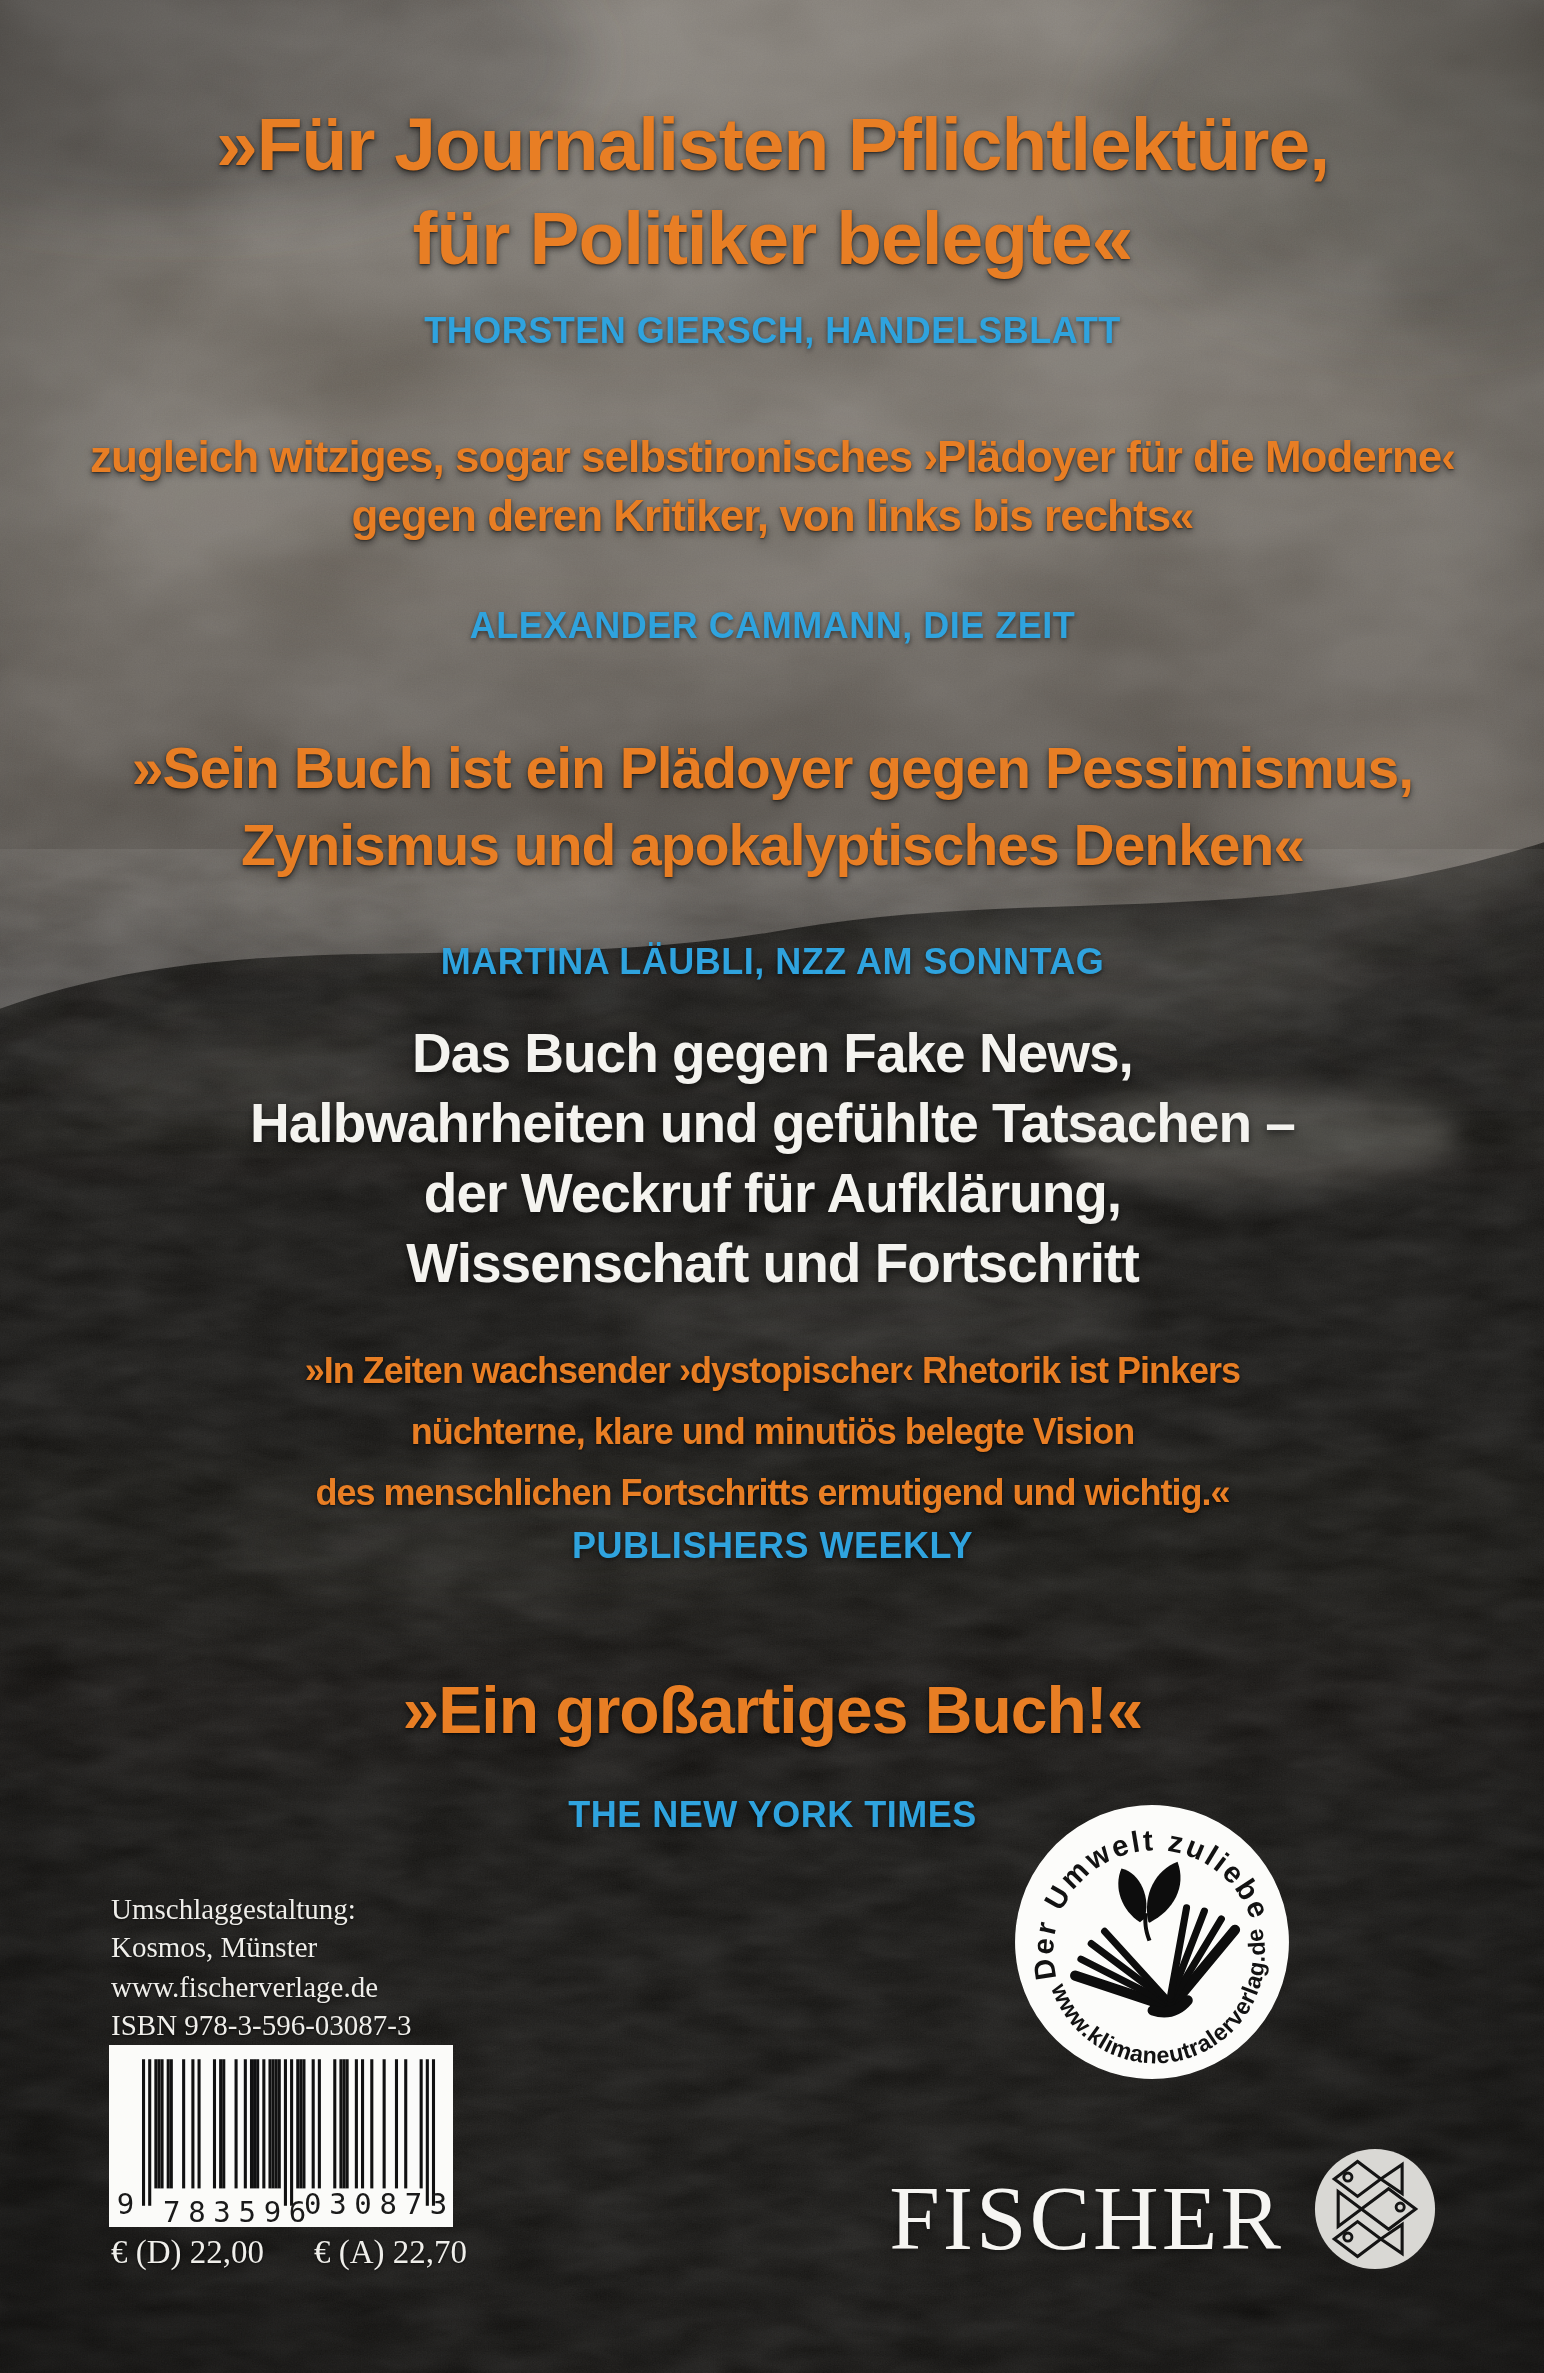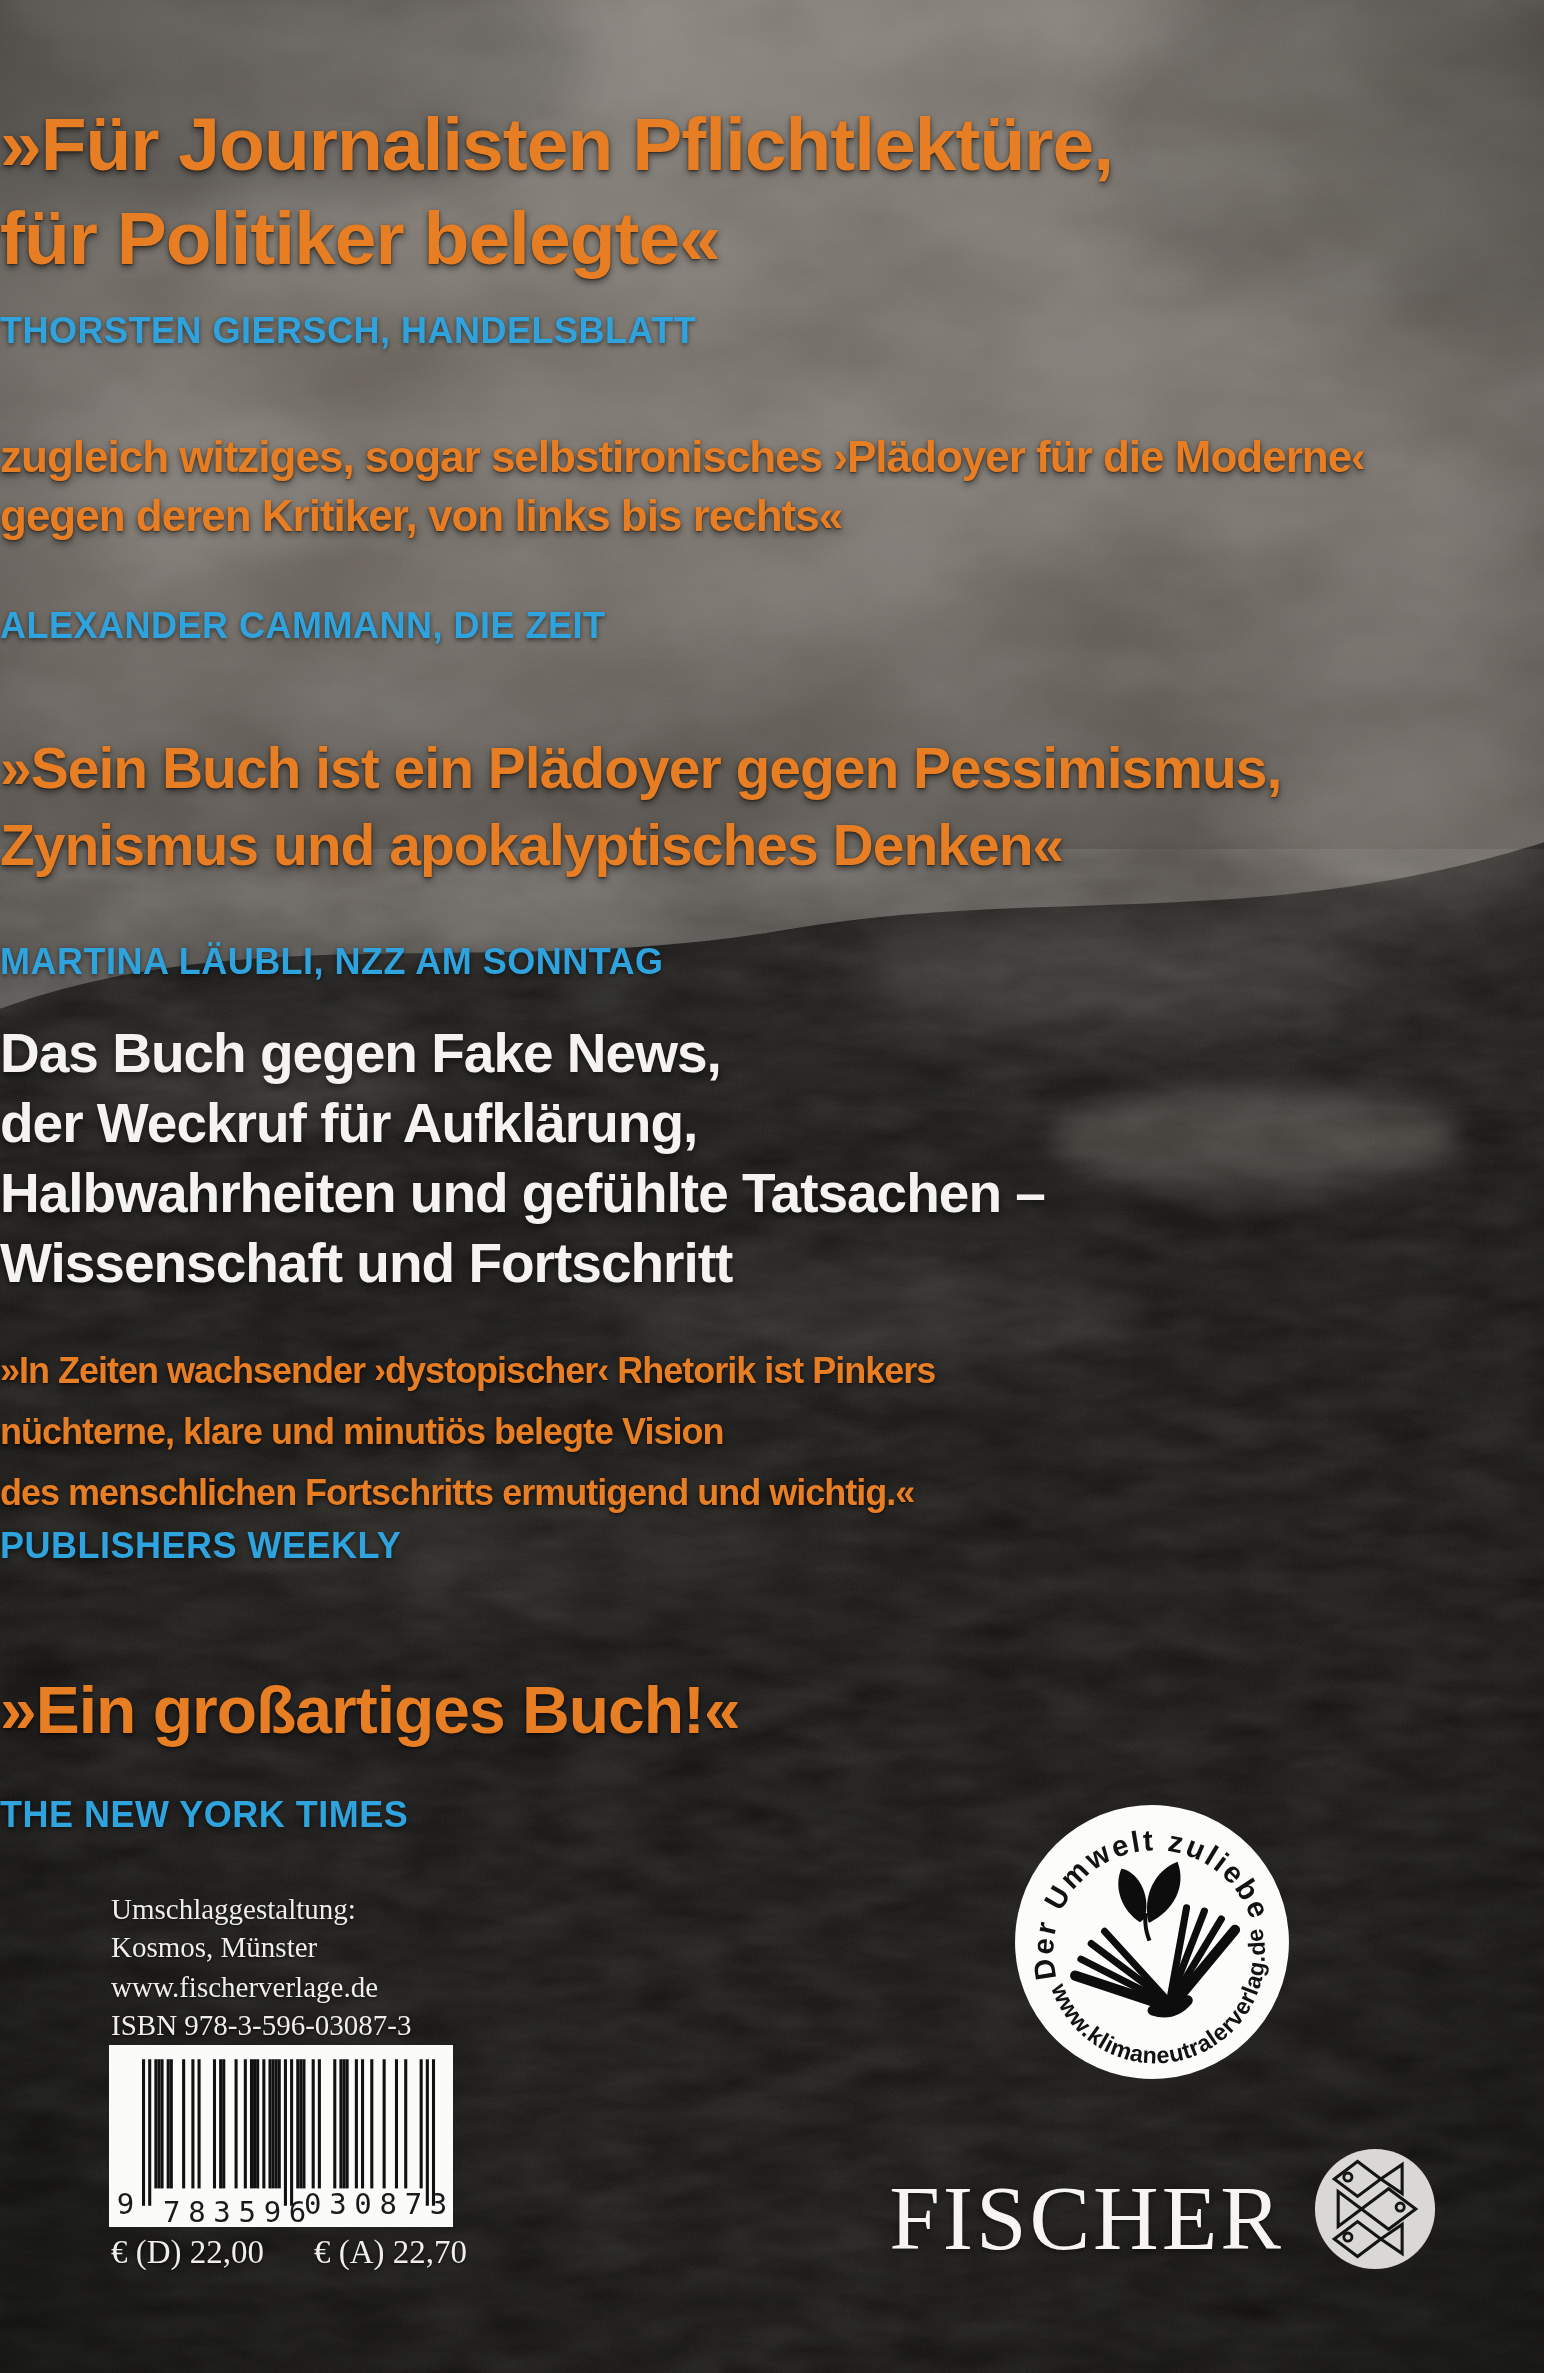--- a/index.html
+++ b/index.html
@@ -2,21 +2,21 @@
 <html><head>
 <meta charset="utf-8">
 <style>
   html,body{margin:0;padding:0;background:#000;}
   .cover{
     position:relative;width:1545px;height:2373px;overflow:hidden;
     background:#12100d;
     font-family:"Liberation Sans",sans-serif;
   }
   .bg{position:absolute;inset:0;z-index:0;}
-  .layer{position:absolute;left:0;width:100%;z-index:2;}
+  .layer{position:absolute;left:0;width:100%;z-index:2;text-align:center;}
   .quote{
     font-weight:bold;color:#e87e24;
     text-shadow:0 2.9px 7.7px rgba(0,0,0,.55),0 1px 1.9px rgba(0,0,0,.45);
     letter-spacing:-1px;
   }
   .q1{top:97px;font-size:75px;line-height:94px;}
   .q2{top:427px;font-size:44px;line-height:59px;}
   .q3{top:730px;font-size:57px;line-height:77px;}
   .q4{top:1340px;font-size:36px;line-height:61px;}
   .q5{top:1672px;font-size:66px;line-height:77px;}
@@ -134,22 +134,22 @@
   <div class="layer attribution a2">ALEXANDER CAMMANN, DIE ZEIT</div>
 
   <div class="layer quote q3">
     <div>»Sein Buch ist ein Plädoyer gegen Pessimismus,</div>
     <div>Zynismus und apokalyptisches Denken«</div>
   </div>
   <div class="layer attribution a3">MARTINA LÄUBLI, NZZ AM SONNTAG</div>
 
   <div class="layer blurb">
     <div>Das Buch gegen Fake News,</div>
+    <div>Halbwahrheiten und gefühlte Tatsachen –</div>
     <div>der Weckruf für Aufklärung,</div>
-    <div>Halbwahrheiten und gefühlte Tatsachen –</div>
     <div>Wissenschaft und Fortschritt</div>
   </div>
 
   <div class="layer quote q4">
     <div>»In Zeiten wachsender ›dystopischer‹ Rhetorik ist Pinkers</div>
     <div>nüchterne, klare und minutiös belegte Vision</div>
     <div>des menschlichen Fortschritts ermutigend und wichtig.«</div>
   </div>
   <div class="layer attribution a4">PUBLISHERS WEEKLY</div>
 

